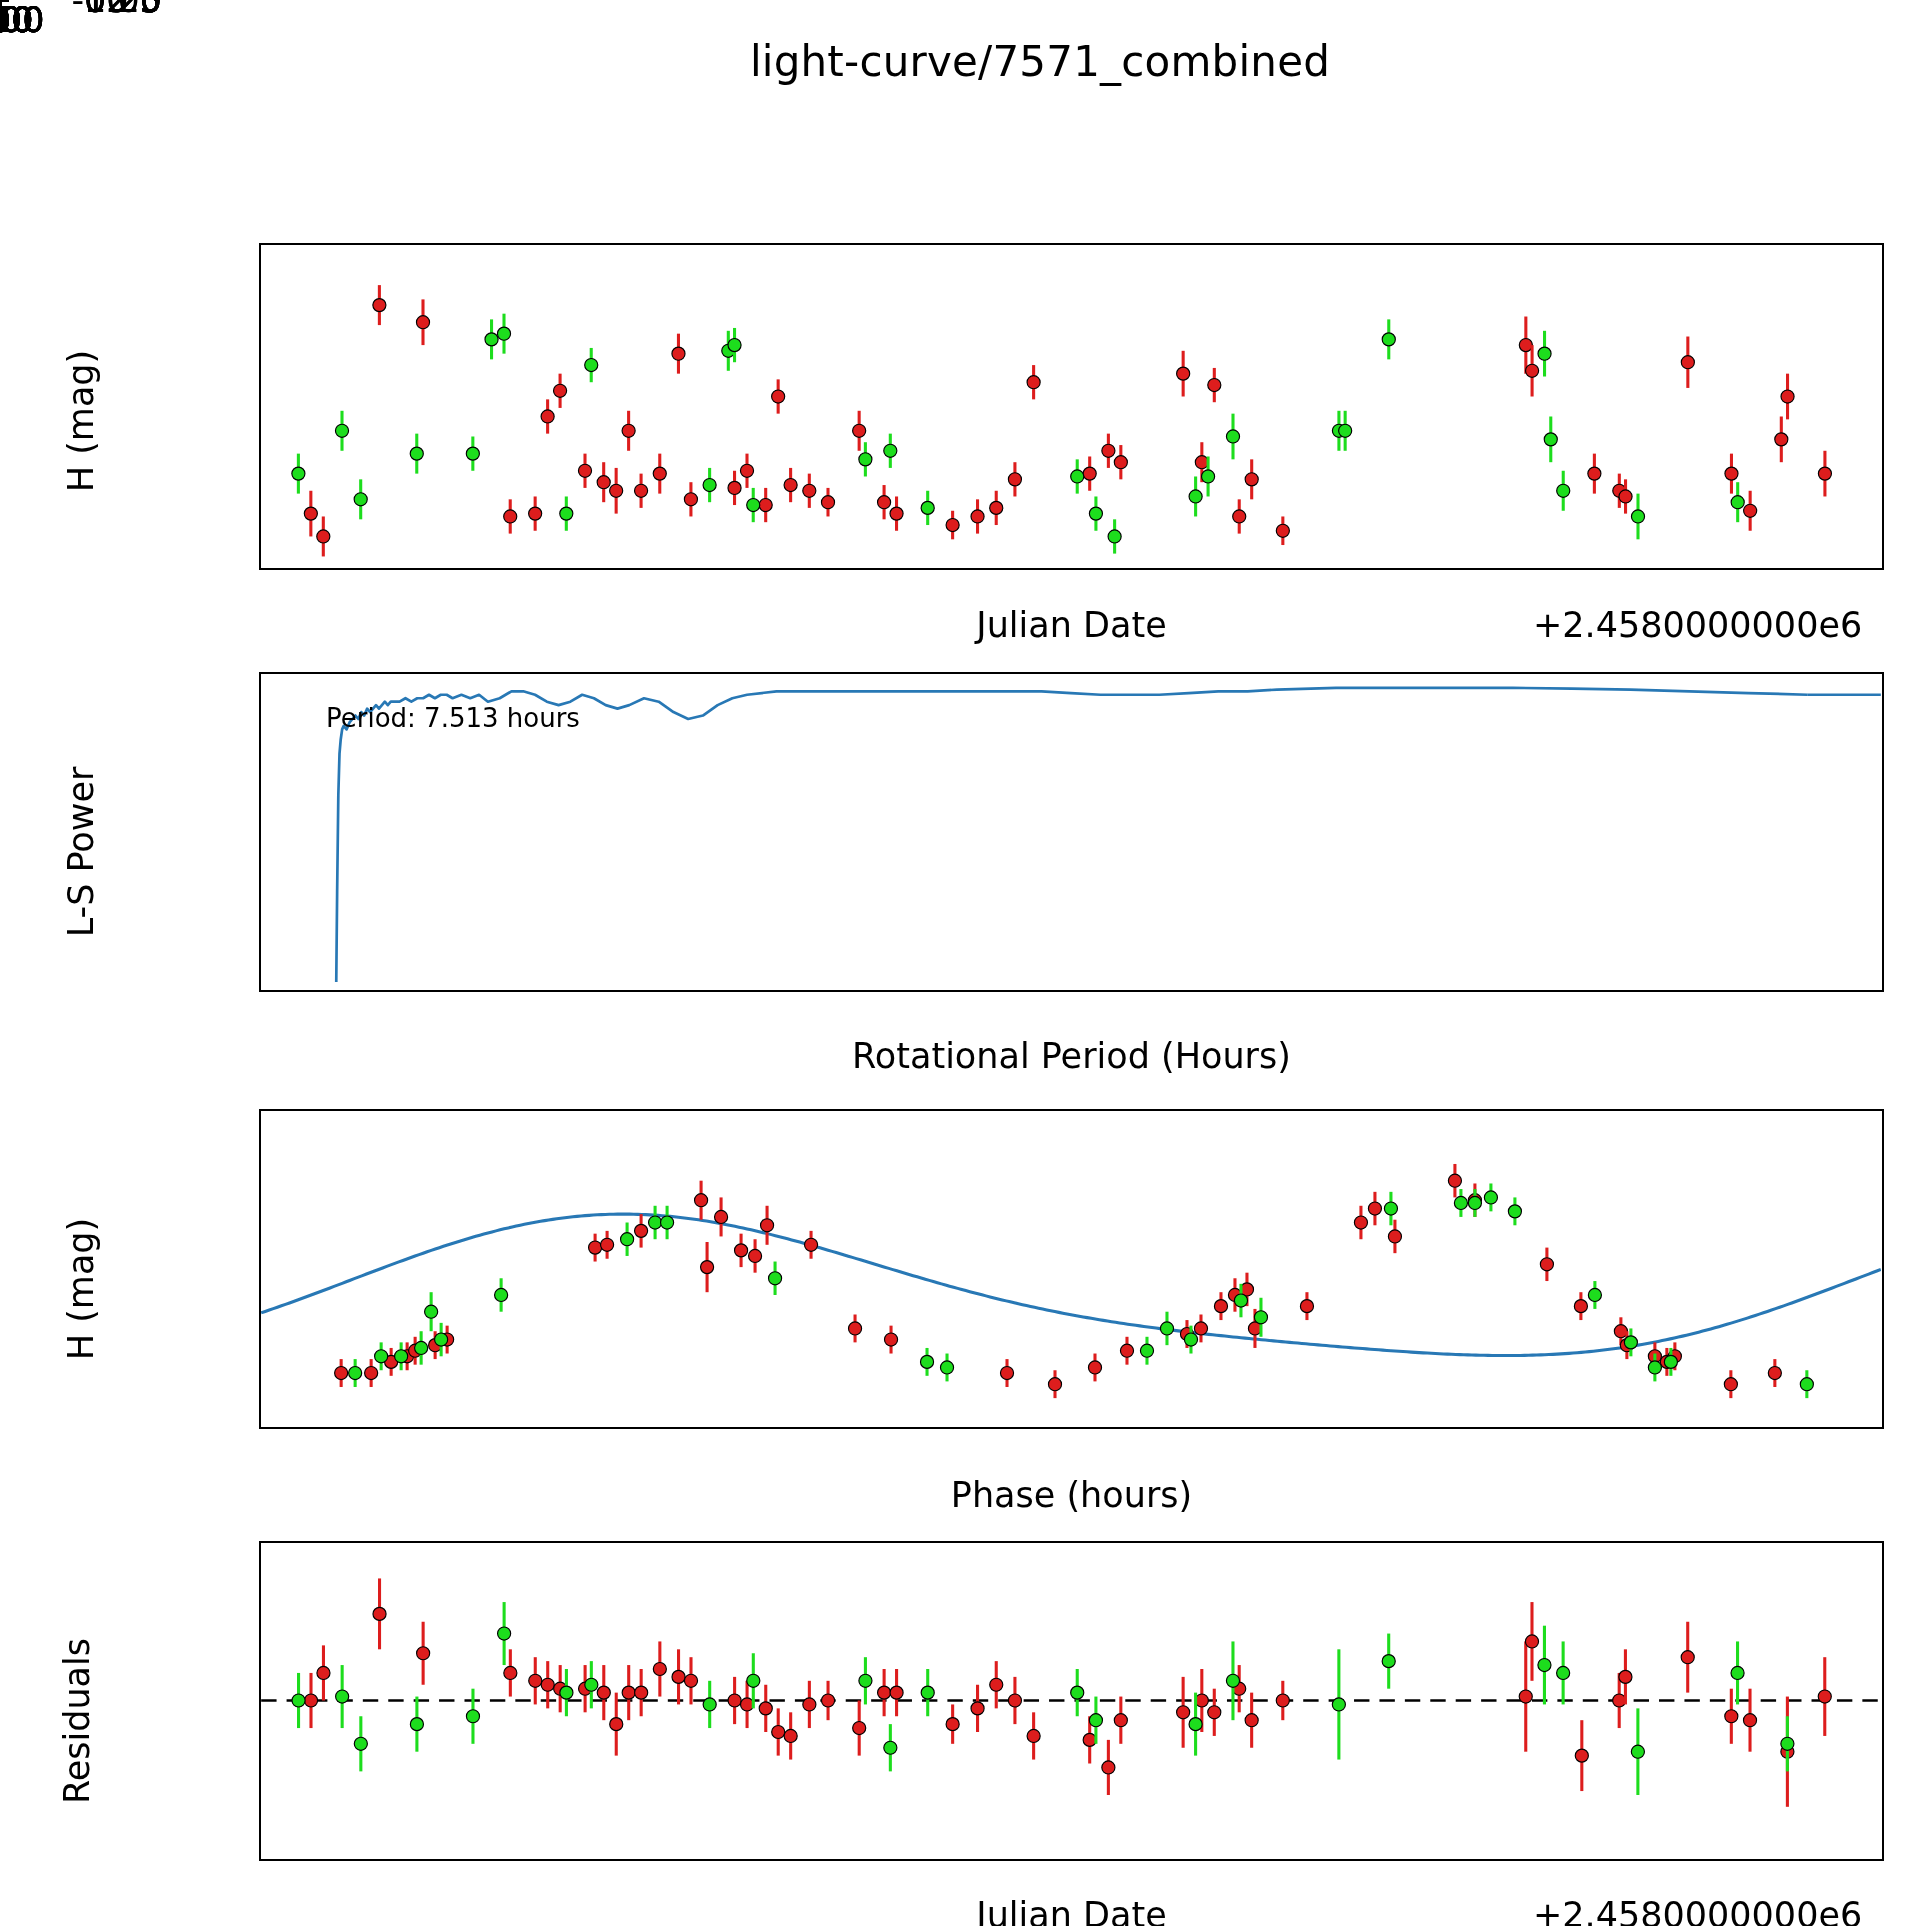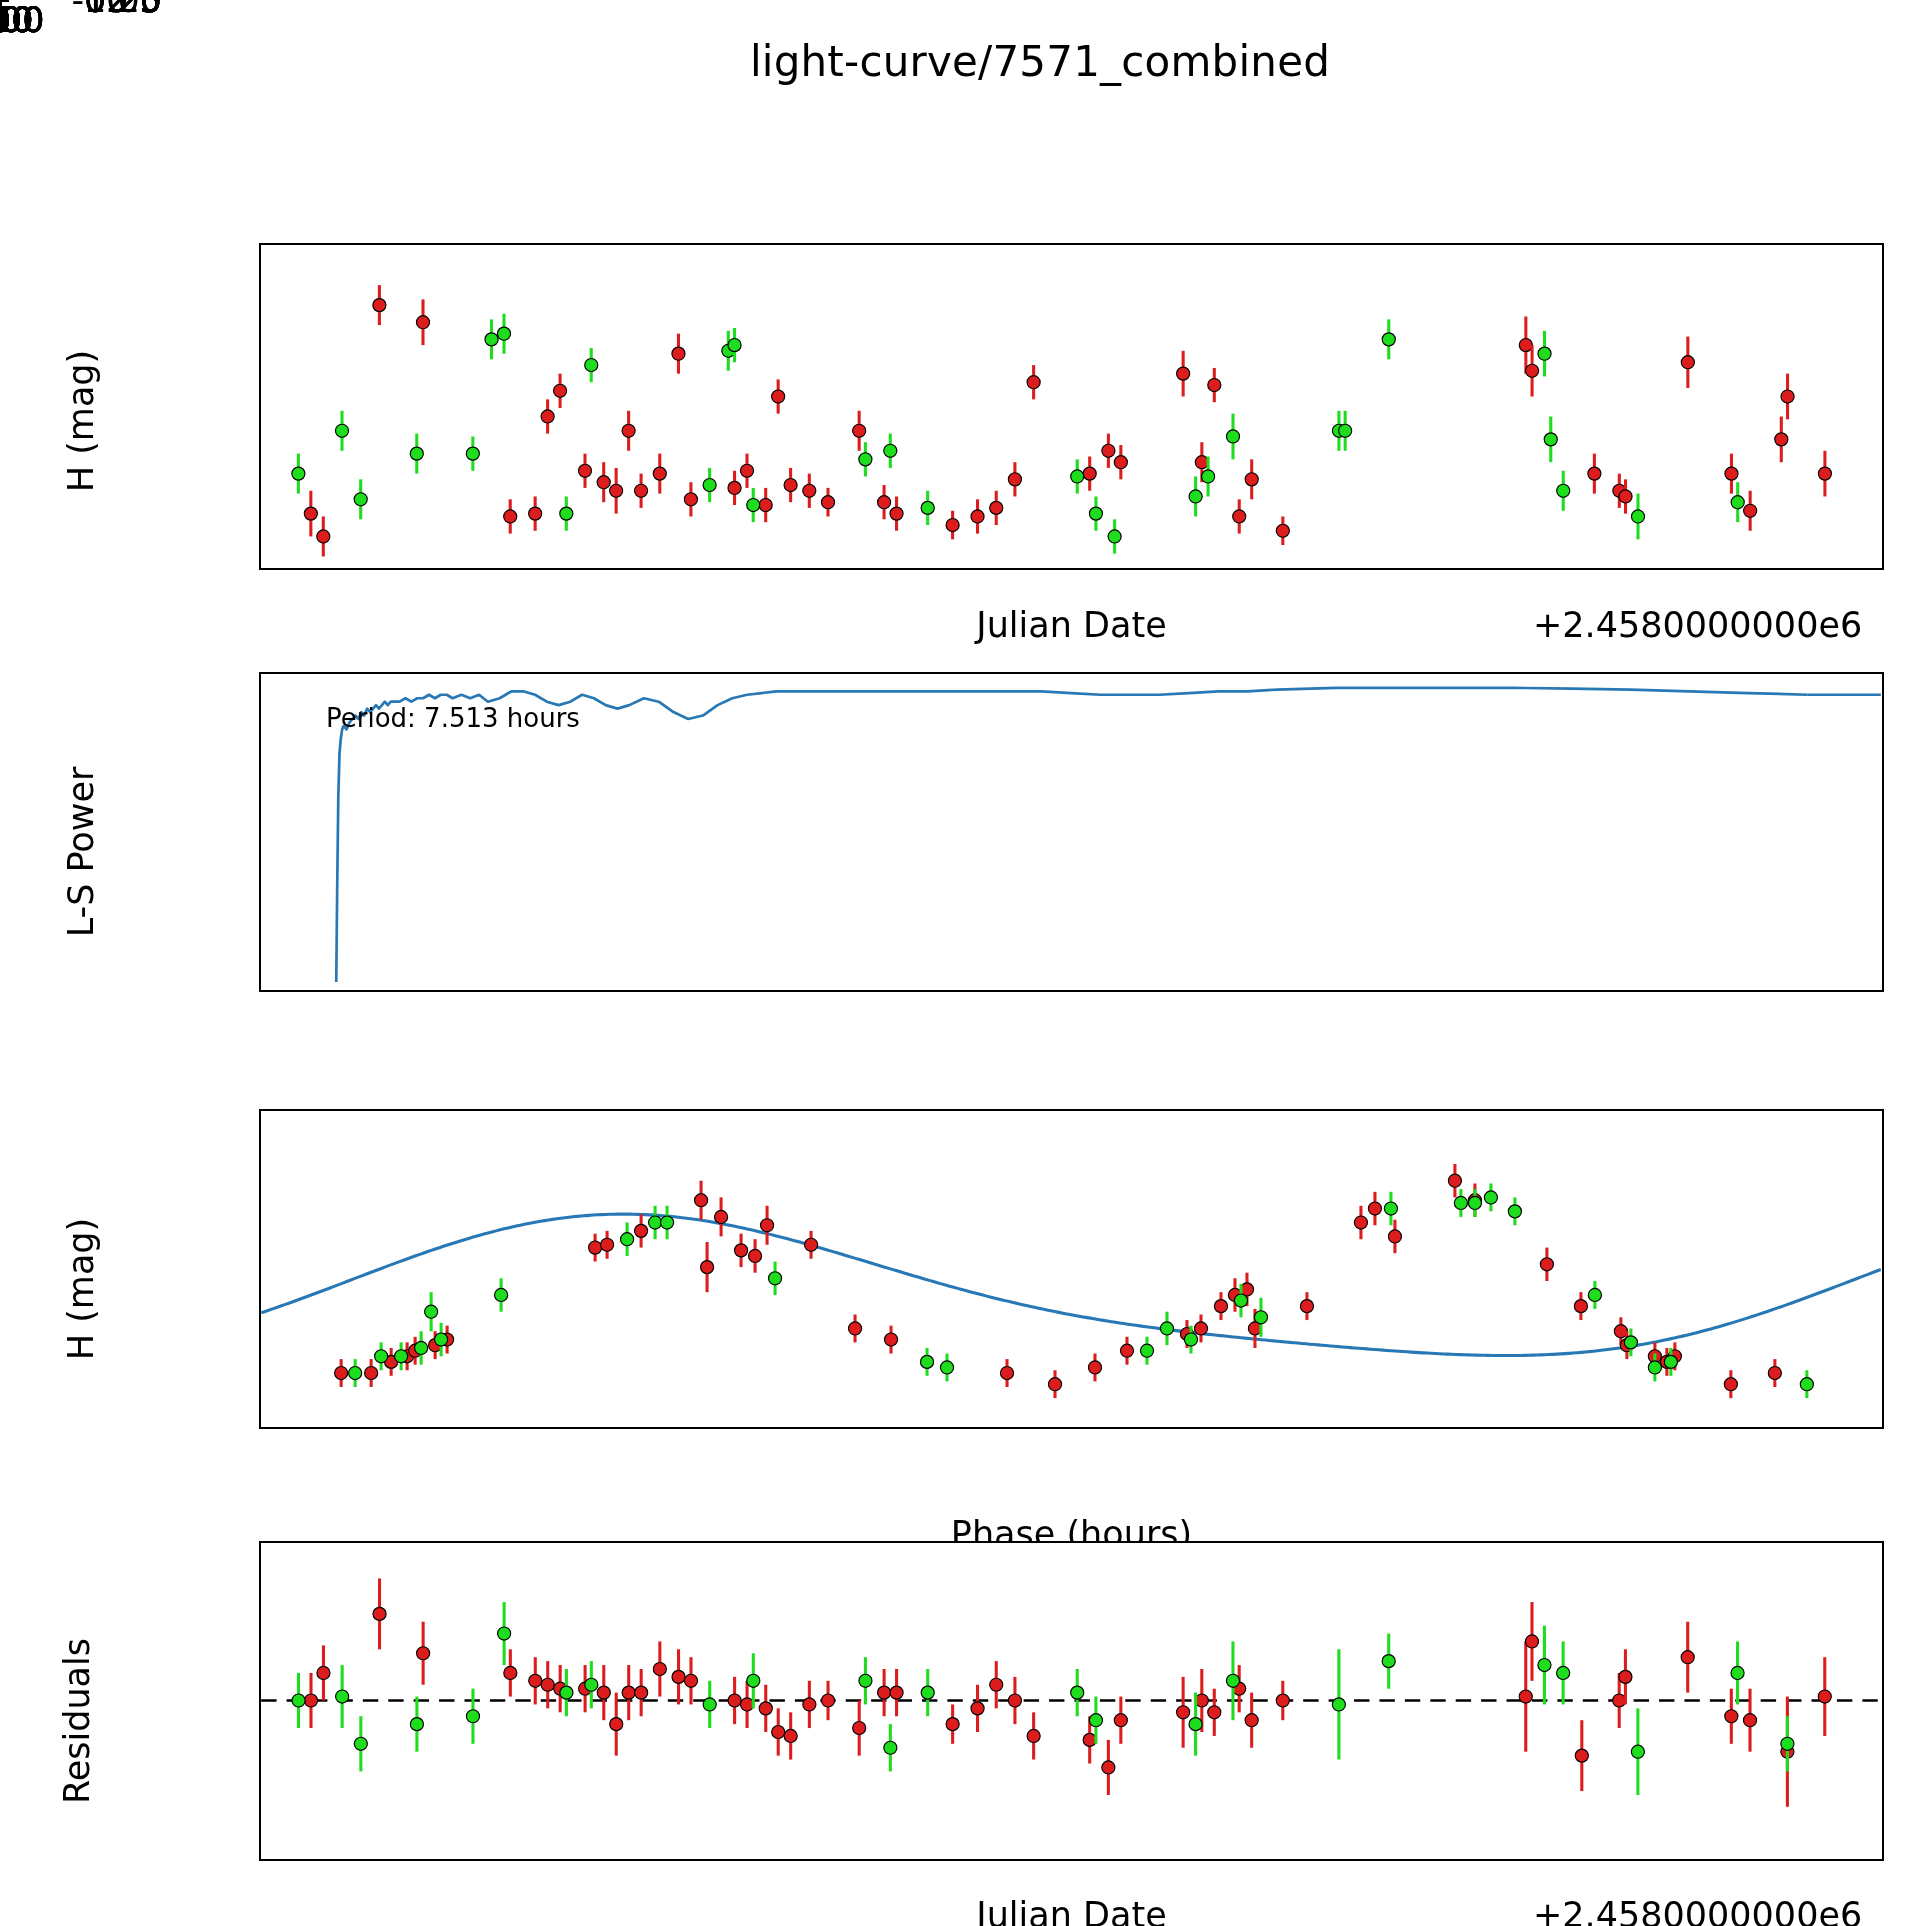--- a/index.html
+++ b/index.html
@@ -306,20 +306,21 @@
       <div class="tickmark-x"></div>
       <div class="tick-x">4000</div>
       <div class="tickmark-x"></div>
       <div class="tick-x">5000</div>
       <div class="tickmark-y"></div>
       <div class="tick-y" style="width: 162px;">0.0</div>
       <div class="tickmark-y"></div>
       <div class="tick-y" style="width: 162px;">0.5</div>
     </div>
   <div class="ylabel" style="left:81px; top:832px; width:231px; transform:translateX(-50%) rotate(-90deg);">L-S Power</div>
+  <div class="xlabel" style="left:259px; top:1036px; width:1625px;">Rotational Period (Hours)</div>
 
   <div class="panel" id="panel3" style="left:259px; top:1109px; width:1625px; height:320px;">
     <div class="plotarea" id="plot3">
         <svg width="1620" height="315" viewBox="0 0 4206 818">
           <path d="M0.00 524.01 L10.51 520.47 L21.03 516.88 L31.54 513.26 L42.06 509.60 L52.58 505.91 L63.09 502.18 L73.60 498.42 L84.12 494.63 L94.63 490.81 L105.15 486.96 L115.66 483.09 L126.18 479.20 L136.69 475.29 L147.21 471.36 L157.73 467.41 L168.24 463.44 L178.75 459.47 L189.27 455.48 L199.79 451.48 L210.30 447.48 L220.81 443.47 L231.33 439.46 L241.84 435.45 L252.36 431.44 L262.88 427.43 L273.39 423.43 L283.91 419.44 L294.42 415.45 L304.94 411.48 L315.45 407.53 L325.97 403.59 L336.48 399.67 L347.00 395.77 L357.51 391.90 L368.03 388.05 L378.54 384.23 L389.06 380.43 L399.57 376.67 L410.09 372.95 L420.60 369.26 L431.11 365.61 L441.63 361.99 L452.15 358.43 L462.66 354.90 L473.18 351.42 L483.69 347.99 L494.21 344.61 L504.72 341.28 L515.24 338.01 L525.75 334.79 L536.26 331.63 L546.78 328.53 L557.29 325.50 L567.81 322.52 L578.33 319.61 L588.84 316.76 L599.36 313.99 L609.87 311.28 L620.38 308.64 L630.90 306.08 L641.41 303.59 L651.93 301.17 L662.45 298.84 L672.96 296.58 L683.48 294.39 L693.99 292.29 L704.50 290.27 L715.02 288.33 L725.54 286.48 L736.05 284.70 L746.57 283.02 L757.08 281.42 L767.60 279.90 L778.11 278.47 L788.63 277.13 L799.14 275.88 L809.65 274.72 L820.17 273.65 L830.69 272.66 L841.20 271.77 L851.72 270.97 L862.23 270.25 L872.75 269.63 L883.26 269.10 L893.77 268.66 L904.29 268.30 L914.81 268.04 L925.32 267.87 L935.84 267.79 L946.35 267.80 L956.87 267.90 L967.38 268.09 L977.89 268.37 L988.41 268.73 L998.93 269.19 L1009.44 269.72 L1019.95 270.35 L1030.47 271.06 L1040.99 271.86 L1051.50 272.73 L1062.02 273.70 L1072.53 274.74 L1083.05 275.86 L1093.56 277.07 L1104.08 278.35 L1114.59 279.71 L1125.11 281.15 L1135.62 282.66 L1146.13 284.24 L1156.65 285.90 L1167.17 287.63 L1177.68 289.43 L1188.19 291.29 L1198.71 293.23 L1209.22 295.22 L1219.74 297.29 L1230.25 299.41 L1240.77 301.60 L1251.28 303.84 L1261.80 306.14 L1272.31 308.49 L1282.83 310.90 L1293.35 313.37 L1303.86 315.88 L1314.38 318.44 L1324.89 321.04 L1335.41 323.70 L1345.92 326.39 L1356.43 329.13 L1366.95 331.90 L1377.46 334.72 L1387.98 337.56 L1398.50 340.45 L1409.01 343.36 L1419.53 346.31 L1430.04 349.28 L1440.56 352.28 L1451.07 355.30 L1461.58 358.35 L1472.10 361.42 L1482.62 364.51 L1493.13 367.61 L1503.65 370.73 L1514.16 373.86 L1524.67 377.01 L1535.19 380.17 L1545.70 383.33 L1556.22 386.50 L1566.73 389.68 L1577.25 392.85 L1587.77 396.04 L1598.28 399.22 L1608.80 402.40 L1619.31 405.57 L1629.83 408.74 L1640.34 411.91 L1650.86 415.07 L1661.37 418.22 L1671.88 421.35 L1682.40 424.48 L1692.91 427.59 L1703.43 430.69 L1713.94 433.78 L1724.46 436.84 L1734.98 439.89 L1745.49 442.92 L1756.01 445.93 L1766.52 448.91 L1777.03 451.88 L1787.55 454.82 L1798.07 457.74 L1808.58 460.63 L1819.10 463.49 L1829.61 466.33 L1840.13 469.14 L1850.64 471.92 L1861.15 474.67 L1871.67 477.39 L1882.18 480.09 L1892.70 482.75 L1903.22 485.38 L1913.73 487.97 L1924.25 490.54 L1934.76 493.07 L1945.28 495.57 L1955.79 498.03 L1966.31 500.47 L1976.82 502.86 L1987.33 505.23 L1997.85 507.56 L2008.37 509.85 L2018.88 512.11 L2029.39 514.34 L2039.91 516.53 L2050.43 518.69 L2060.94 520.82 L2071.45 522.91 L2081.97 524.96 L2092.49 526.98 L2103.00 528.97 L2113.51 530.93 L2124.03 532.85 L2134.54 534.74 L2145.06 536.60 L2155.58 538.43 L2166.09 540.23 L2176.61 541.99 L2187.12 543.73 L2197.63 545.43 L2208.15 547.10 L2218.66 548.75 L2229.18 550.37 L2239.69 551.96 L2250.21 553.52 L2260.72 555.06 L2271.24 556.57 L2281.76 558.05 L2292.27 559.51 L2302.78 560.95 L2313.30 562.36 L2323.82 563.75 L2334.33 565.11 L2344.84 566.46 L2355.36 567.78 L2365.88 569.09 L2376.39 570.37 L2386.90 571.64 L2397.42 572.88 L2407.93 574.11 L2418.45 575.33 L2428.97 576.52 L2439.48 577.70 L2449.99 578.87 L2460.51 580.02 L2471.03 581.16 L2481.54 582.28 L2492.06 583.39 L2502.57 584.49 L2513.08 585.58 L2523.60 586.65 L2534.12 587.72 L2544.63 588.77 L2555.14 589.82 L2565.66 590.85 L2576.18 591.88 L2586.69 592.90 L2597.20 593.91 L2607.72 594.91 L2618.23 595.91 L2628.75 596.90 L2639.27 597.88 L2649.78 598.85 L2660.29 599.82 L2670.81 600.78 L2681.33 601.73 L2691.84 602.68 L2702.36 603.63 L2712.87 604.56 L2723.38 605.49 L2733.90 606.42 L2744.41 607.33 L2754.93 608.25 L2765.44 609.15 L2775.96 610.05 L2786.47 610.94 L2796.99 611.83 L2807.51 612.70 L2818.02 613.57 L2828.54 614.43 L2839.05 615.29 L2849.57 616.13 L2860.08 616.97 L2870.59 617.79 L2881.11 618.61 L2891.63 619.41 L2902.14 620.21 L2912.66 620.99 L2923.17 621.76 L2933.68 622.52 L2944.20 623.26 L2954.72 623.99 L2965.23 624.70 L2975.74 625.40 L2986.26 626.08 L2996.78 626.74 L3007.29 627.38 L3017.81 628.01 L3028.32 628.61 L3038.84 629.20 L3049.35 629.76 L3059.86 630.30 L3070.38 630.81 L3080.89 631.30 L3091.41 631.77 L3101.93 632.20 L3112.44 632.61 L3122.95 633.00 L3133.47 633.35 L3143.99 633.67 L3154.50 633.95 L3165.02 634.21 L3175.53 634.43 L3186.04 634.62 L3196.56 634.77 L3207.07 634.88 L3217.59 634.95 L3228.11 634.99 L3238.62 634.98 L3249.14 634.93 L3259.65 634.85 L3270.16 634.71 L3280.68 634.53 L3291.19 634.31 L3301.71 634.04 L3312.23 633.72 L3322.74 633.36 L3333.26 632.94 L3343.77 632.48 L3354.29 631.96 L3364.80 631.39 L3375.32 630.77 L3385.83 630.10 L3396.34 629.37 L3406.86 628.58 L3417.38 627.74 L3427.89 626.84 L3438.41 625.89 L3448.92 624.87 L3459.43 623.80 L3469.95 622.67 L3480.47 621.48 L3490.98 620.22 L3501.49 618.91 L3512.01 617.54 L3522.53 616.10 L3533.04 614.60 L3543.55 613.04 L3554.07 611.42 L3564.59 609.74 L3575.10 607.99 L3585.62 606.18 L3596.13 604.30 L3606.64 602.37 L3617.16 600.37 L3627.68 598.30 L3638.19 596.18 L3648.71 593.99 L3659.22 591.74 L3669.74 589.42 L3680.25 587.05 L3690.76 584.61 L3701.28 582.12 L3711.79 579.56 L3722.31 576.94 L3732.82 574.26 L3743.34 571.53 L3753.86 568.73 L3764.37 565.88 L3774.89 562.98 L3785.40 560.01 L3795.92 557.00 L3806.43 553.93 L3816.94 550.80 L3827.46 547.63 L3837.98 544.40 L3848.49 541.13 L3859.01 537.80 L3869.52 534.43 L3880.03 531.02 L3890.55 527.56 L3901.07 524.05 L3911.58 520.51 L3922.09 516.93 L3932.61 513.30 L3943.13 509.65 L3953.64 505.95 L3964.16 502.22 L3974.67 498.46 L3985.19 494.67 L3995.70 490.86 L4006.22 487.01 L4016.73 483.14 L4027.24 479.25 L4037.76 475.34 L4048.28 471.41 L4058.79 467.46 L4069.31 463.49 L4079.82 459.52 L4090.33 455.53 L4100.85 451.53 L4111.36 447.53 L4121.88 443.52 L4132.40 439.51 L4142.91 435.50 L4153.43 431.49 L4163.94 427.48 L4174.45 423.48 L4184.97 419.49 L4195.48 415.50 L4206.00 411.53 " fill="none" stroke="#2878b5" stroke-width="8"></path>
           <line x1="207.7037037037037" y1="716.6548672566381" x2="207.7037037037037" y2="644.2654867256637" stroke="#dd1d1d" stroke-width="8" stroke-linecap="butt"></line>
           <circle cx="207.7037037037037" cy="680.4601769911509" r="17" fill="#dd1d1d" stroke="#000" stroke-width="3"></circle>
           <line x1="285.5925925925926" y1="716.6548672566381" x2="285.5925925925926" y2="644.2654867256637" stroke="#dd1d1d" stroke-width="8" stroke-linecap="butt"></line>
           <circle cx="285.5925925925926" cy="680.4601769911509" r="17" fill="#dd1d1d" stroke="#000" stroke-width="3"></circle>
           <line x1="337.5185185185185" y1="687.6991150442481" x2="337.5185185185185" y2="615.3097345132736" stroke="#dd1d1d" stroke-width="8" stroke-linecap="butt"></line>
@@ -481,21 +482,21 @@
       <div class="tickmark-x"></div>
       <div class="tick-x">6</div>
       <div class="tickmark-x"></div>
       <div class="tick-x">7</div>
       <div class="tickmark-y"></div>
       <div class="tick-y" style="width: 162px;">13.0</div>
       <div class="tickmark-y"></div>
       <div class="tick-y" style="width: 162px;">12.5</div>
     </div>
   <div class="ylabel" style="left:81px; top:1269px; width:154px; transform:translateX(-50%) rotate(-90deg);">H (mag)</div>
-  <div class="xlabel" style="left:259px; top:1514px; width:1625px;text-align:center;">Phase (hours)</div>
+  <div class="xlabel" style="left:259px; top:1475px; width:1625px;text-align:center;">Phase (hours)</div>
 
   <div class="panel" id="panel4" style="left:259px; top:1541px; width:1625px; height:320px;">
     <div class="plotarea" id="plot4">
         <svg width="1620" height="315" viewBox="0 0 4206 818">
           <line x1="0" y1="409" x2="4206" y2="409" stroke="#000" stroke-width="7" stroke-dasharray="40,26"></line>
           <line x1="129.41538461538462" y1="337.42499999999995" x2="129.41538461538462" y2="480.57500000000005" stroke="#dd1d1d" stroke-width="8" stroke-linecap="butt"></line>
           <circle cx="129.41538461538462" cy="409" r="17" fill="#dd1d1d" stroke="#000" stroke-width="3"></circle>
           <line x1="161.76923076923077" y1="265.85" x2="161.76923076923077" y2="409" stroke="#dd1d1d" stroke-width="8" stroke-linecap="butt"></line>
           <circle cx="161.76923076923077" cy="337.42499999999995" r="17" fill="#dd1d1d" stroke="#000" stroke-width="3"></circle>
           <line x1="307.3615384615385" y1="92.02500000000002" x2="307.3615384615385" y2="276.07500000000005" stroke="#dd1d1d" stroke-width="8" stroke-linecap="butt"></line>

